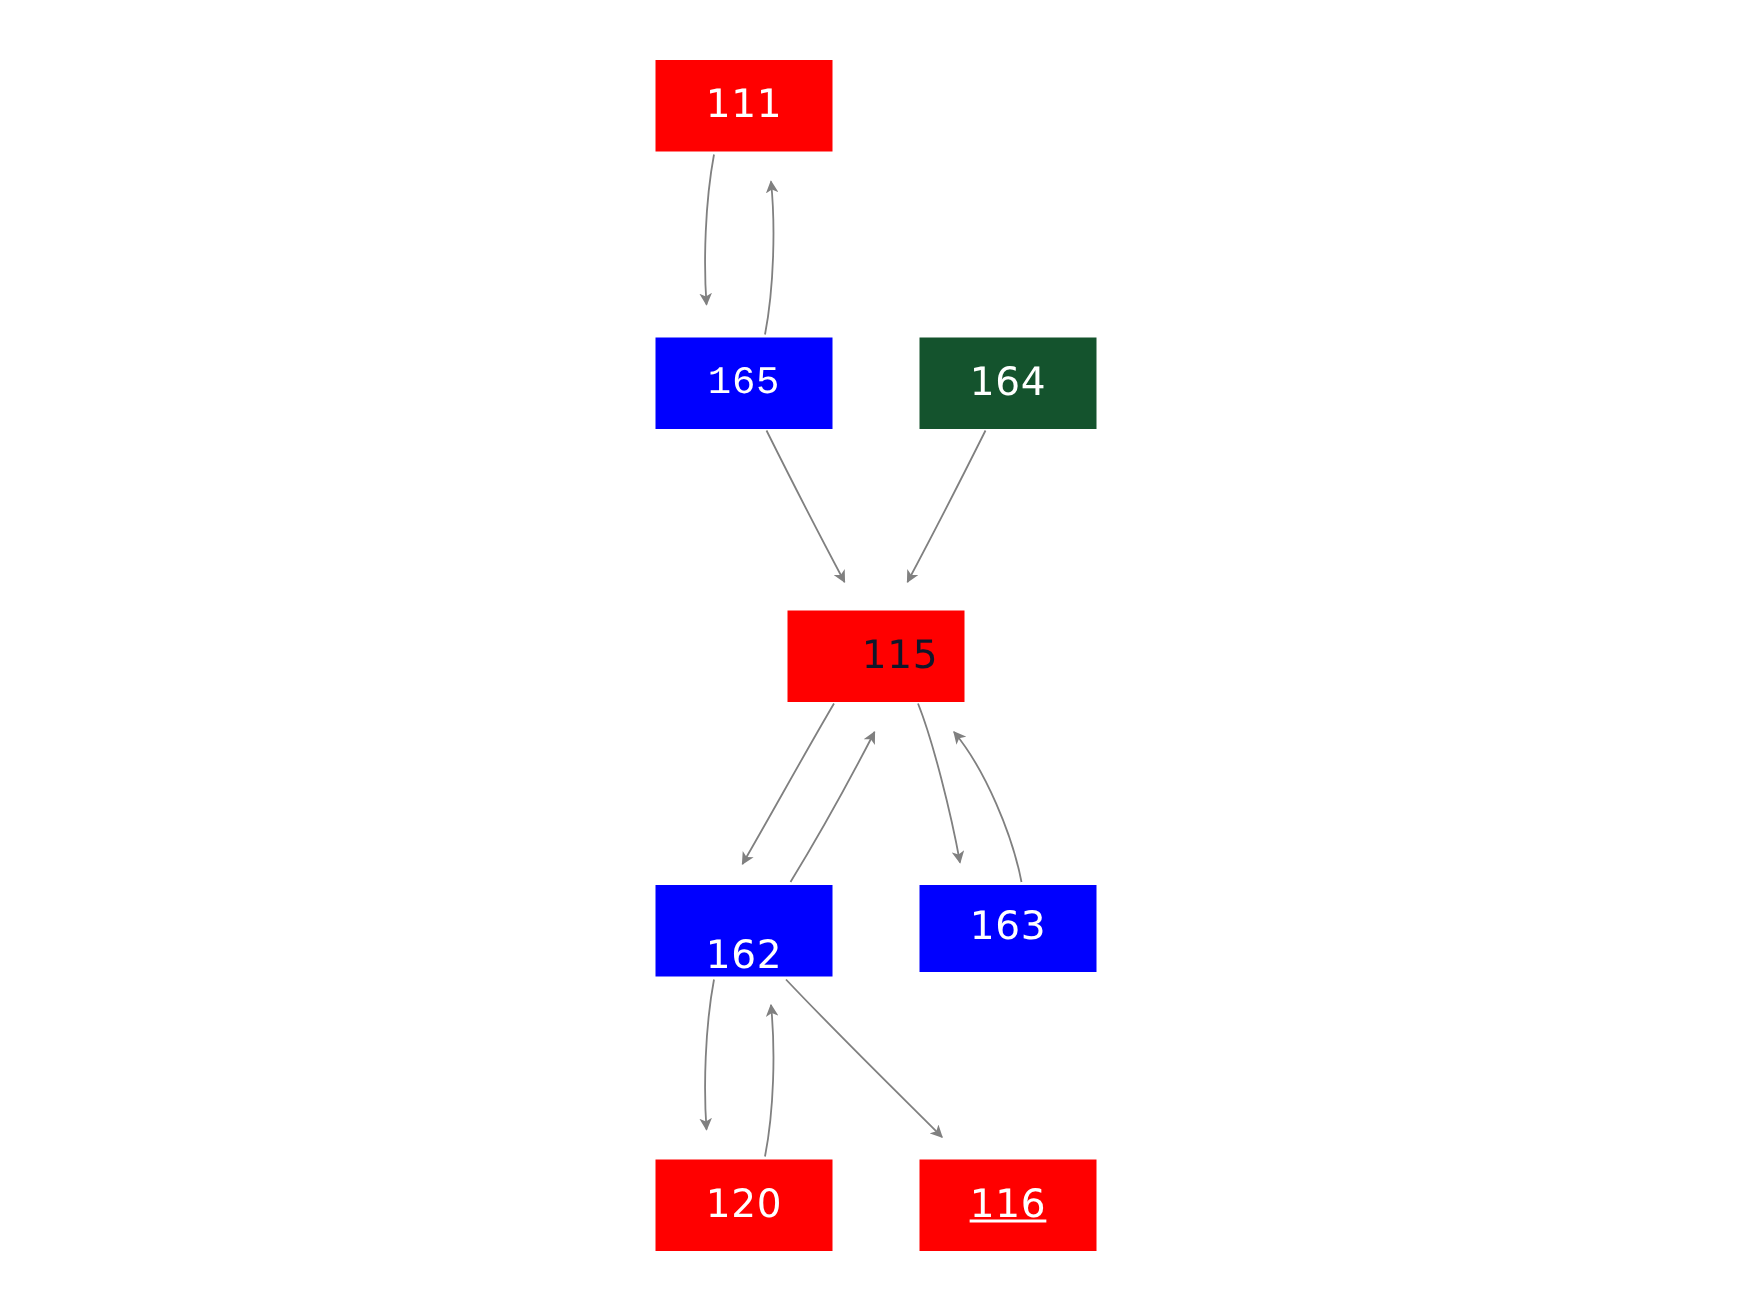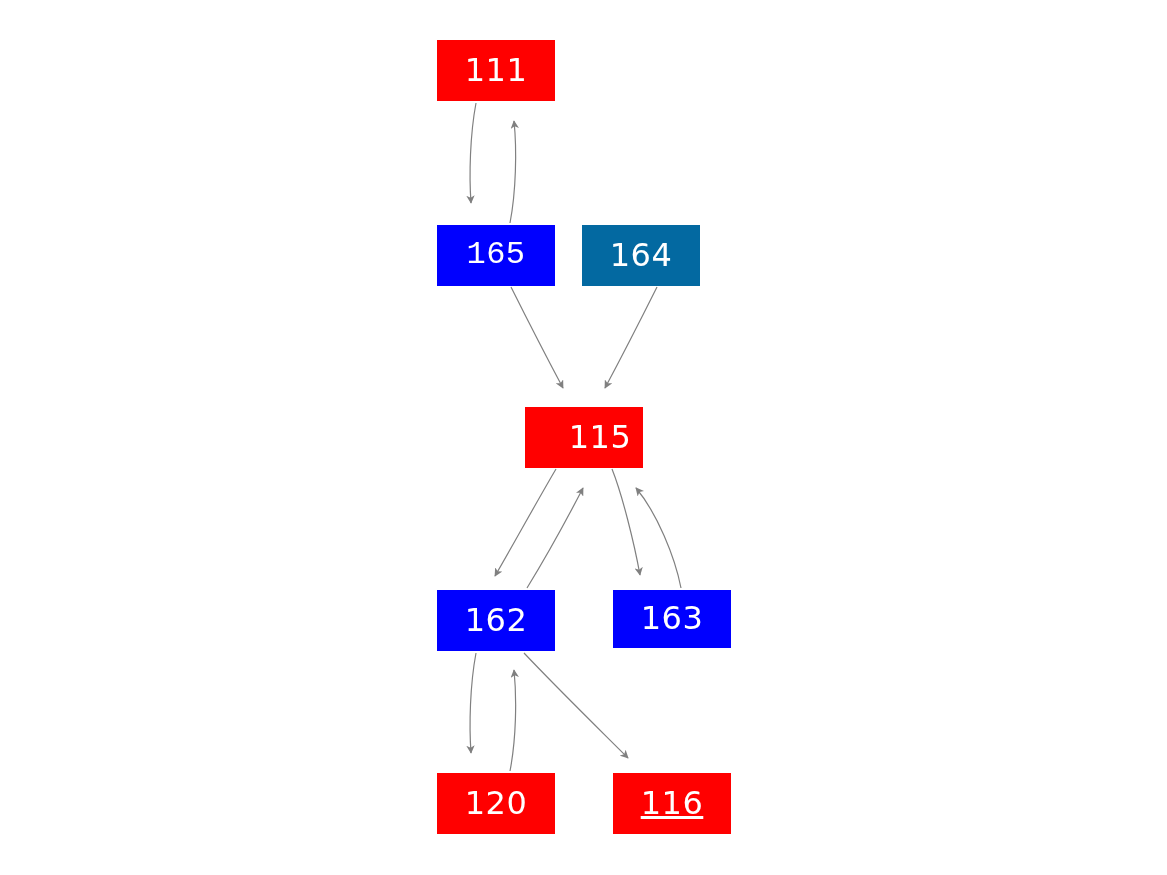--- a/index.html
+++ b/index.html
@@ -27,21 +27,21 @@
     height: 875px;
   }
   .graph-node {
     position: absolute;
     box-sizing: border-box;
     display: flex;
     align-items: center;
     justify-content: center;
     color: #ffffff;
     font-family: "DejaVu Sans", sans-serif;
-    font-size: 32px;
+    font-size: 26px;
     line-height: 1;
     letter-spacing: 0.5px;
     user-select: none;
   }
   .node-label {
     display: block;
     transform: translateY(-1px);
   }
 </style>
 </head>
@@ -70,27 +70,27 @@
       </g>
   </svg>
 
   <div id="nodes-layer">
       <div class="graph-node" style="left: 437px; top: 40px; width: 118px; height: 61px; background: rgb(255, 0, 0); color: rgb(255, 255, 255);">
         <span class="node-label">111</span>
       </div>
       <div class="graph-node" style="left: 437px; top: 225px; width: 118px; height: 61px; background: rgb(0, 0, 255); color: rgb(255, 255, 255); font-family: Liberation Mono, monospace;">
         <span class="node-label">165</span>
       </div>
-      <div class="graph-node" style="left: 582px; top: 225px; width: 118px; height: 61px; background: #0369a1; color: rgb(255, 255, 255);">
+      <div class="graph-node" style="left: 613px; top: 225px; width: 118px; height: 61px; background: #14532d; color: rgb(255, 255, 255);">
         <span class="node-label">164</span>
       </div>
-      <div class="graph-node" style="left: 525px; top: 407px; width: 118px; height: 61px; background: rgb(255, 0, 0); color: #ffffff; padding-left: 32px;">
+      <div class="graph-node" style="left: 525px; top: 407px; width: 118px; height: 61px; background: rgb(255, 0, 0); color: #0f172a; padding-left: 32px;">
         <span class="node-label">115</span>
       </div>
-      <div class="graph-node" style="left: 437px; top: 590px; width: 118px; height: 61px; background: rgb(0, 0, 255); color: rgb(255, 255, 255);">
+      <div class="graph-node" style="left: 437px; top: 590px; width: 118px; height: 61px; background: rgb(0, 0, 255); color: rgb(255, 255, 255); align-items: flex-end;">
         <span class="node-label">162</span>
       </div>
       <div class="graph-node" style="left: 613px; top: 590px; width: 118px; height: 58px; background: rgb(0, 0, 255); color: rgb(255, 255, 255);">
         <span class="node-label">163</span>
       </div>
       <div class="graph-node" style="left: 437px; top: 773px; width: 118px; height: 61px; background: rgb(255, 0, 0); color: rgb(255, 255, 255);">
         <span class="node-label">120</span>
       </div>
       <div class="graph-node" style="left: 613px; top: 773px; width: 118px; height: 61px; background: rgb(255, 0, 0); color: rgb(255, 255, 255); text-decoration: underline;">
         <span class="node-label">116</span>

